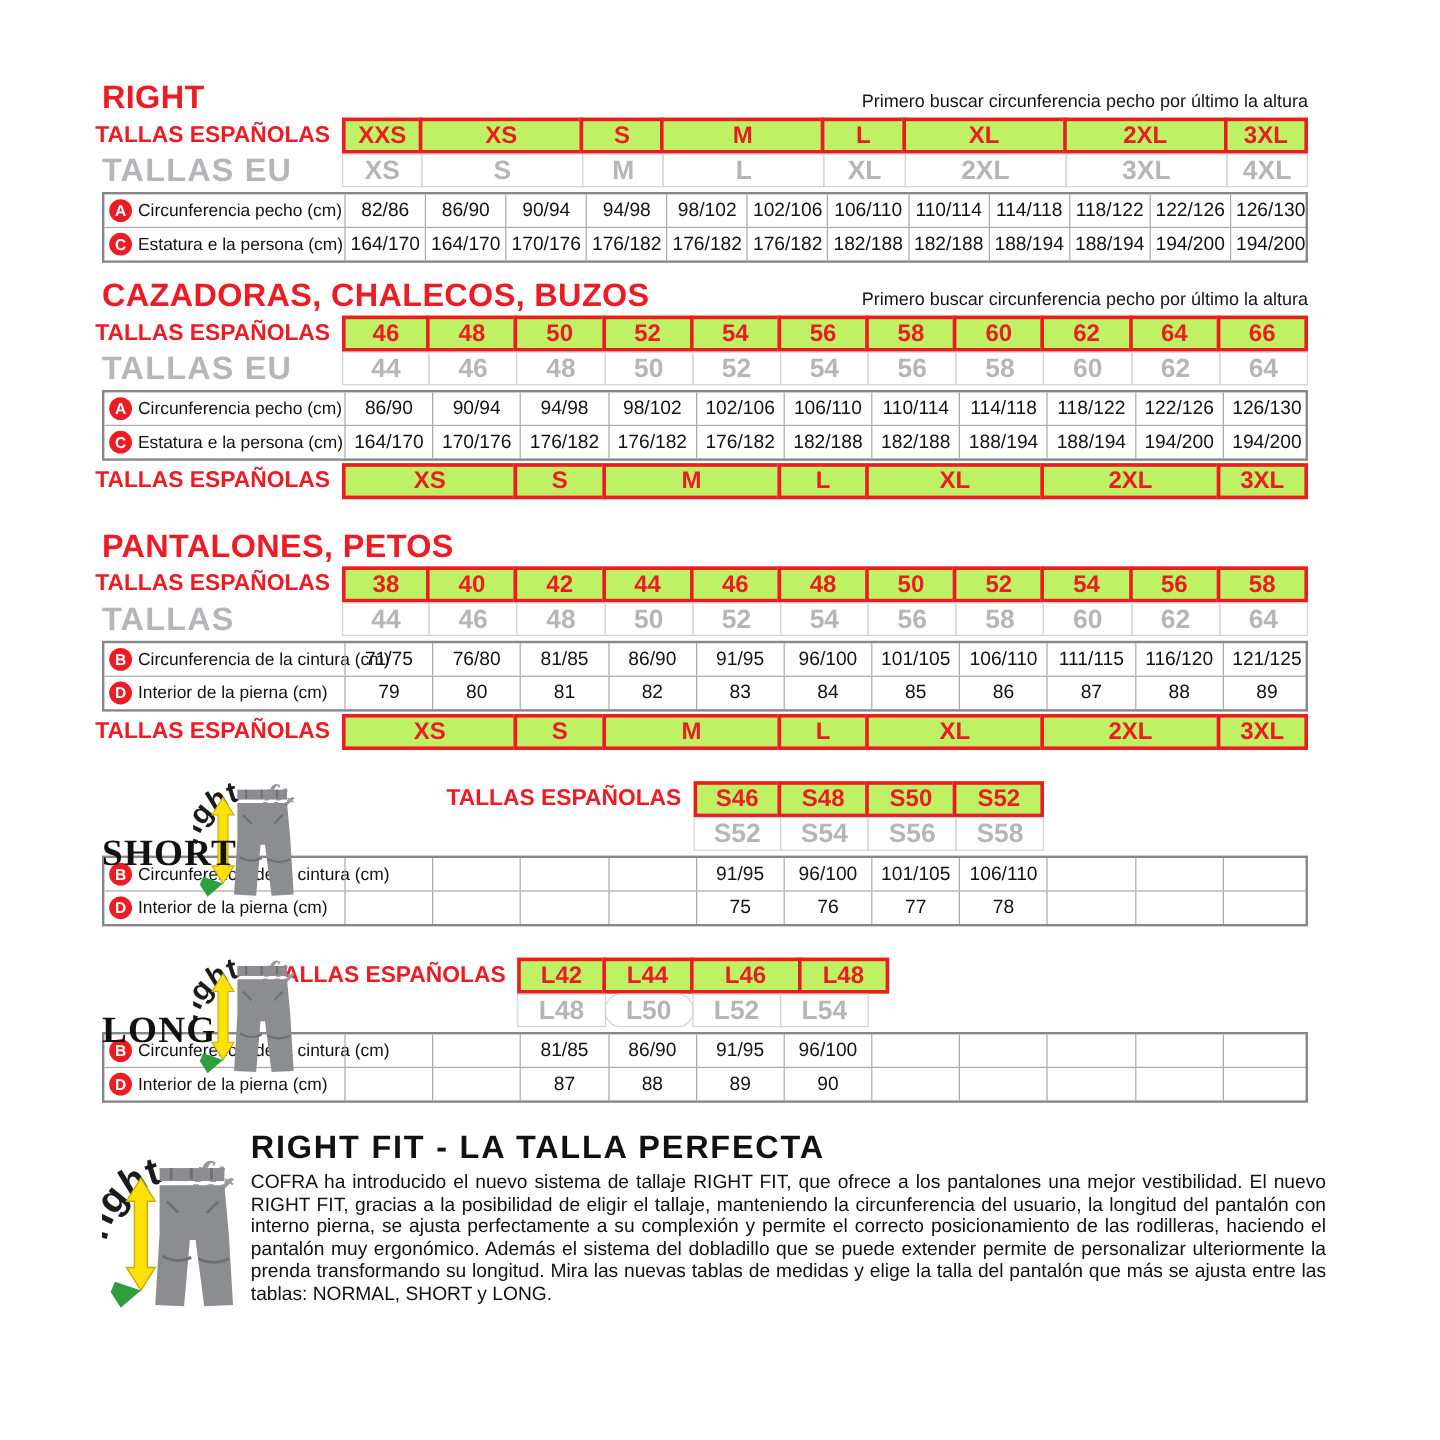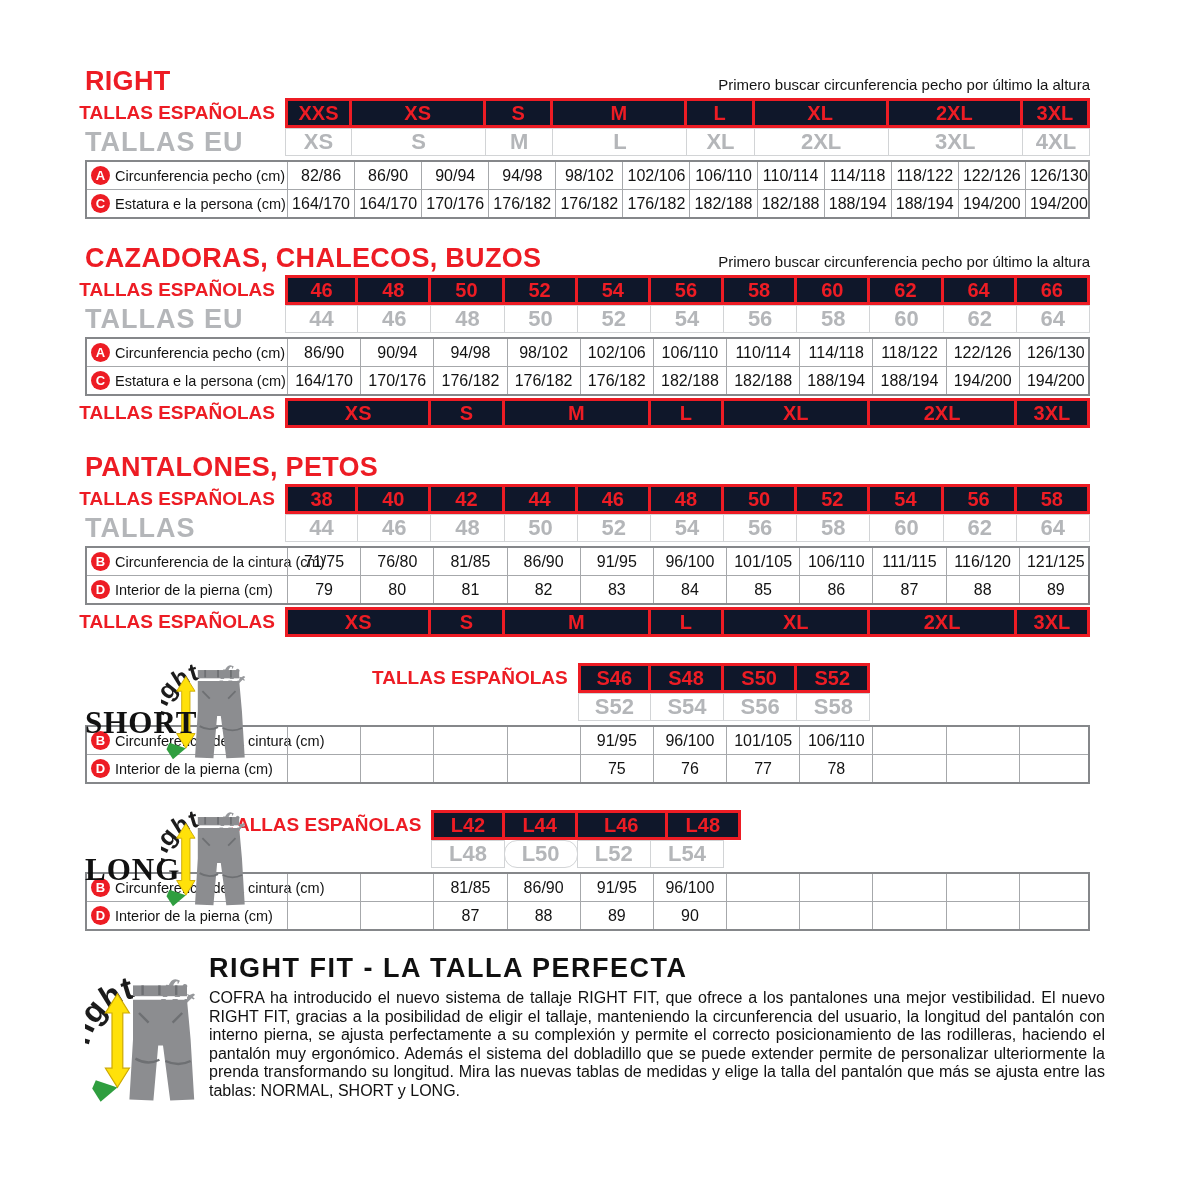--- a/index.html
+++ b/index.html
@@ -7,41 +7,41 @@
   #canvas{position:relative;width:1200px;height:1200px;box-sizing:border-box;padding:68px 0 0 85px;background:#fff;}
   .wrap{width:1005px;}
   .sec-head{display:flex;justify-content:space-between;align-items:flex-end;width:1005px;margin-bottom:3px;}
   .sec-title{color:var(--red);font-weight:bold;font-size:27px;line-height:1;letter-spacing:.3px;}
   .note{font-size:15px;color:#151515;padding-bottom:2px;}
   
   .strip{display:flex;height:30px;}
   .spacer{display:flex;align-items:center;justify-content:flex-end;padding-right:10px;box-sizing:border-box;}
   .es-label{color:var(--red);font-weight:bold;font-size:19px;white-space:nowrap;}
   .rcell{display:flex;align-items:center;justify-content:center;border:3px solid var(--red);margin-left:-3px;
-         color:var(--red);font-weight:bold;font-size:20px;box-sizing:border-box;background:#0f172a;}
+         color:var(--red);font-weight:bold;font-size:20px;box-sizing:border-box;background:#bef264;}
   .rcell.first{margin-left:0;}
   
   .gstrip{display:flex;height:28px;}
   .eu-label{display:flex;align-items:center;justify-content:flex-start;color:var(--gray);
             font-weight:bold;font-size:27px;letter-spacing:1px;box-sizing:border-box;}
   .gcell{display:flex;align-items:center;justify-content:center;color:var(--gray);font-weight:bold;font-size:22px;
          border:1px solid #d2d4d6;margin-left:-1px;box-sizing:border-box;}
   .gcell.first{margin-left:0;}
   
   .grid{border:2px solid #85878a;margin-top:4px;background:#fff;}
   .grow{display:flex;height:27px;}
   .grow + .grow{border-top:1px solid #a6a8ab;}
   .cell{display:flex;align-items:center;justify-content:center;font-size:16px;color:#131313;box-sizing:border-box;}
   .cell + .cell{border-left:1px solid #a6a8ab;}
   .lbl-cell{justify-content:flex-start;padding-left:4px;font-size:14.5px;white-space:nowrap;}
   .badge{flex:0 0 auto;width:19px;height:19px;border-radius:50%;background:var(--red);color:#fff;font-weight:bold;
          font-size:13px;display:flex;align-items:center;justify-content:center;margin-right:5px;}
   .bstrip{margin-top:2px;}
   
-  #sec-cazadoras{margin-top:26px;}
+  #sec-cazadoras{margin-top:14px;}
   #sec-pantalones{margin-top:26px;}
   #sec-short{margin-top:16px;position:relative;}
   #sec-long{margin-top:18px;position:relative;}
   #sec-rightfit{margin-top:22px;display:flex;width:1020px;}
   .offset-top{margin-top:26px;}
   .rf-logo{position:absolute;left:76px;top:-18px;}
   .rf-name{position:absolute;left:0;top:42px;font-size:31px;font-weight:bold;color:#111;letter-spacing:1px;font-family:Liberation Serif, serif;}
   .rf-logo-big{flex:0 0 122px;}
   .rf-text{margin-left:2px;width:898px;}
   .rf-title{font-size:27px;font-weight:bold;color:#111;letter-spacing:1.5px;margin:2px 0 7px 0;line-height:1;}

